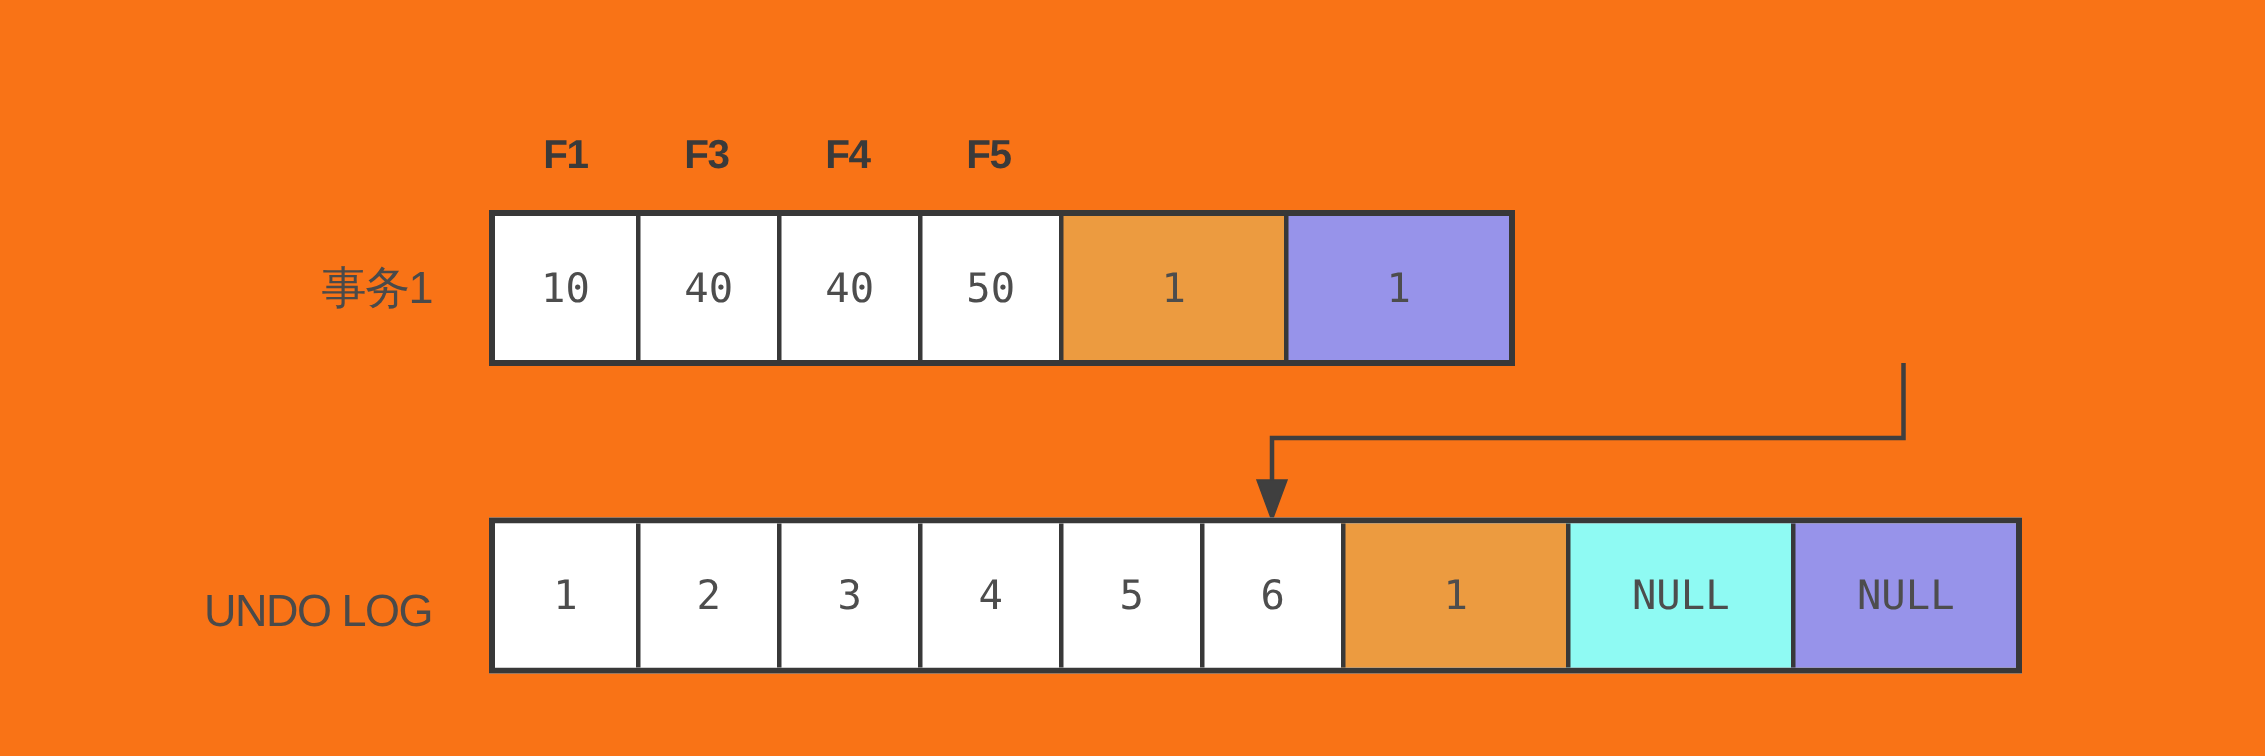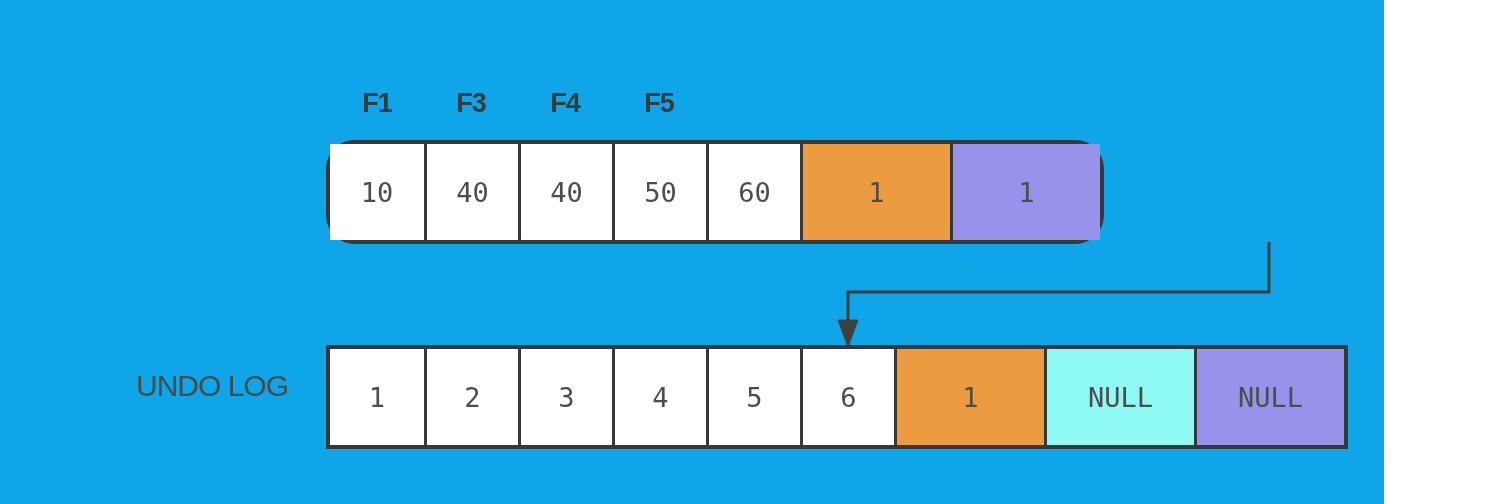--- a/index.html
+++ b/index.html
@@ -1,21 +1,21 @@
 <!DOCTYPE html>
 <html><head>
 <meta charset="utf-8">
 <style>
   * { margin: 0; padding: 0; box-sizing: border-box; }
   html, body { background: #ffffff; }
   .canvas {
     position: relative;
-    width: 1384px;
+    width: 1510px;
     height: 504px;
-    background: #0ea5e9;
+    background: #f97316;
     font-family: "Liberation Sans", sans-serif;
     overflow: hidden;
   }
   
   .field-headers {
     position: absolute;
     left: 330px;
     top: 86px;
     width: 564px;
     height: 34px;
@@ -38,31 +38,31 @@
     height: 104px;
     display: flex;
     align-items: center;
     justify-content: flex-end;
     font-size: 30px;
     color: #4a4a4a;
     letter-spacing: -1px;
     white-space: nowrap;
   }
   .row-label.r1 { top: 140px; }
-  .row-label.r2 { top: 334px; }
+  .row-label.r2 { top: 356px; }
   
   .cell-row {
     position: absolute;
     left: 326px;
     height: 104px;
     border: 4px solid #383838;
     display: flex;
     background: #ffffff;
   }
-  .cell-row.r1 { top: 140px; border-radius: 29px; }
+  .cell-row.r1 { top: 140px; }
   .cell-row.r2 { top: 345px; }
   .cell {
     height: 96px;
     width: 94px;
     border-left: 3px solid #383838;
     display: flex;
     align-items: center;
     justify-content: center;
     font-family: "DejaVu Sans Mono", monospace;
     font-size: 27px;
@@ -84,27 +84,27 @@
 
 <div class="canvas">
 
   <div class="field-headers">
     <span>F1</span>
     <span>F3</span>
     <span>F4</span>
     <span>F5</span>
   </div>
 
+  <div class="row-label r1">事务1</div>
 
   <div class="cell-row r1">
     <div class="cell">10</div>
     <div class="cell">40</div>
     <div class="cell">40</div>
     <div class="cell">50</div>
-    <div class="cell">60</div>
     <div class="cell wide" style="background: rgb(236, 155, 64);">1</div>
     <div class="cell wide" style="background: rgb(151, 147, 234);">1</div>
   </div>
 
   <svg class="arrow-overlay" width="1510" height="504" viewBox="0 0 1510 504" xmlns="http://www.w3.org/2000/svg">
     <path d="M 1269 242 L 1269 292 L 848 292 L 848 322" fill="none" stroke="#3f3f3f" stroke-width="3"></path>
     <polygon points="838,320 858,320 848,347" fill="#3f3f3f" stroke="#3f3f3f"></polygon>
   </svg>
 
   <div class="row-label r2">UNDO LOG</div>

